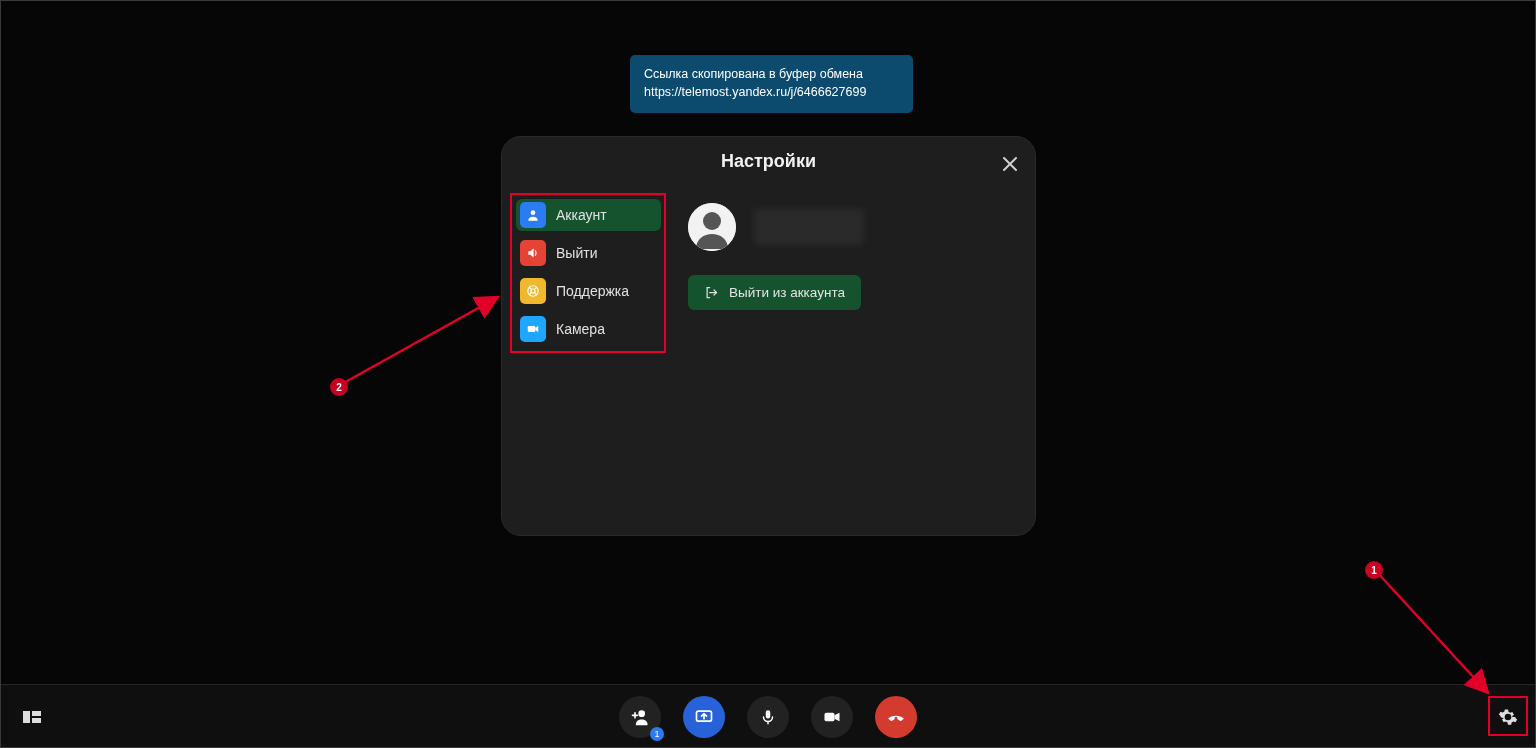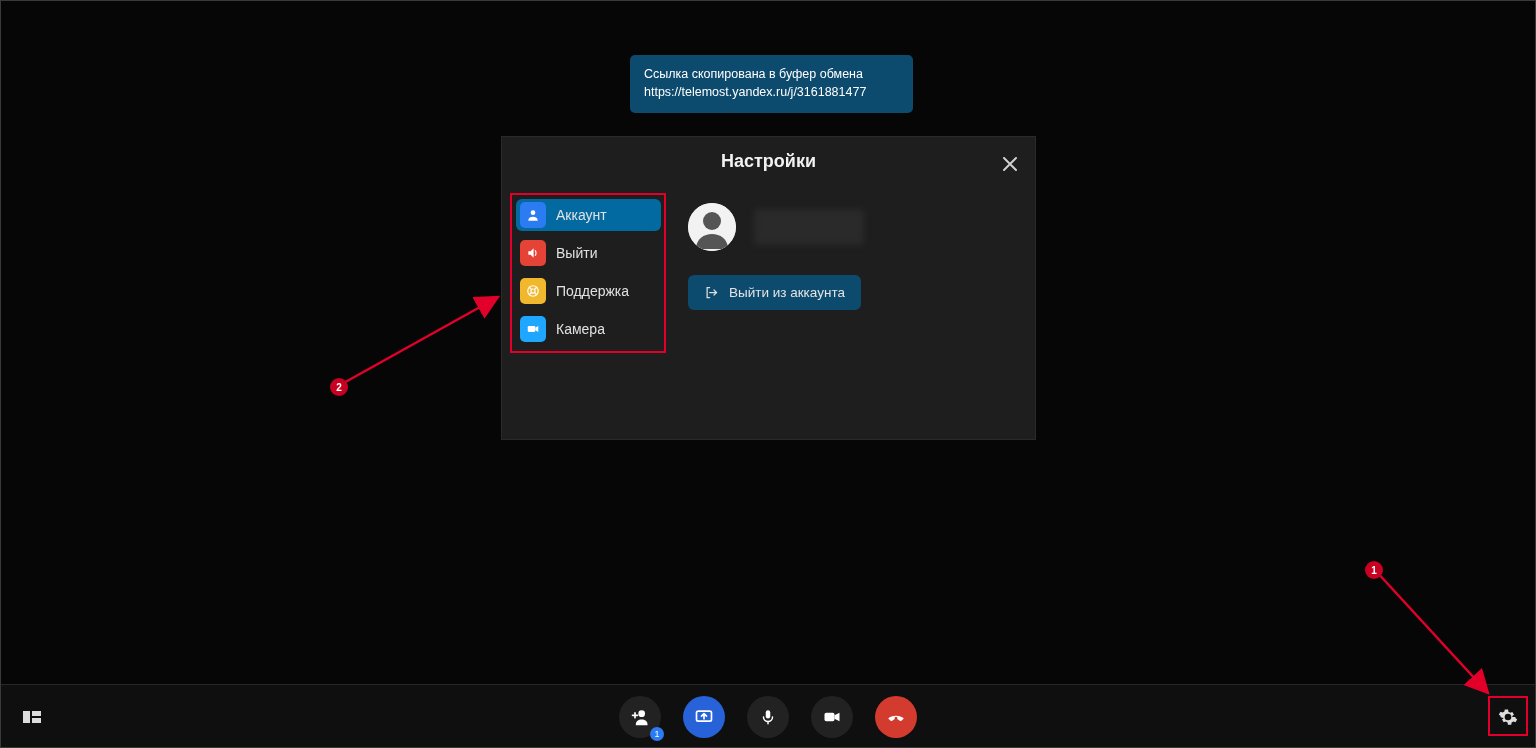--- a/index.html
+++ b/index.html
@@ -31,24 +31,24 @@
     line-height: 1.45;
     margin-top: 37px;
   }
 
   
   .modal {
     position: absolute;
     top: 136px;
     left: 501px;
     width: 535px;
-    height: 304px;
+    height: 400px;
     background: #1e1e1e;
     border: 1px solid #2a2a2a;
-    border-radius: 0;
+    border-radius: 20px;
     overflow: hidden;
   }
   .modal-title {
     position: absolute;
     top: 14px;
     left: 0; right: 0;
     text-align: center;
     font-size: 18px;
     font-weight: 600;
     color: #f2f2f2;
@@ -71,21 +71,21 @@
   .nav-item {
     display: flex; align-items: center;
     height: 32px;
     padding-left: 4px;
     border-radius: 6px;
     font-size: 14px;
     color:#e1e1e1;
     cursor:pointer;
     gap: 10px;
   }
-  .nav-item.active { background:#0369a1; }
+  .nav-item.active { background:#14532d; }
   .nav-icon {
     width: 26px; height: 26px;
     border-radius: 5px;
     display:flex; align-items:center; justify-content:center;
   }
   .ic-account { background:#2b7bf3; }
   .ic-sound   { background:#e54335; }
   .ic-camera  { background:#1fa7ff; }
   .ic-support { background:#f2b82d; }
 
@@ -112,21 +112,21 @@
   }
   .name-blur {
     width: 110px; height: 36px;
     background:#2a2a2a; border-radius:4px;
     filter: blur(3px);
   }
   .logout-btn {
     margin-top: 24px;
     display:flex; align-items:center;
     gap:10px;
-    background:#0c4a6e;
+    background:#14532d;
     border:none;
     color:#e4e4e4;
     font-size:13.5px;
     padding: 10px 16px;
     border-radius:6px;
     cursor:pointer;
   }
 
   
   .bottombar {
@@ -194,21 +194,21 @@
     color:#fff; font-size:10px; font-weight:700;
     display:flex;align-items:center;justify-content:center;
     pointer-events:none;
   }
 </style>
 </head>
 <body>
 
 <div class="toast">
   <div>Ссылка скопирована в буфер обмена</div>
-  <div>https://telemost.yandex.ru/j/3161881477</div>
+  <div>https://telemost.yandex.ru/j/6466627699</div>
 </div>
 
 <div class="modal">
   <div class="modal-title">Настройки</div>
   <button class="modal-close">
     <svg width="14" height="14" viewBox="0 0 14 14">
         <path d="M1 1 L13 13 M13 1 L1 13" stroke="#cfcfcf" stroke-width="2" stroke-linecap="round"></path>
       </svg>
   </button>
 

